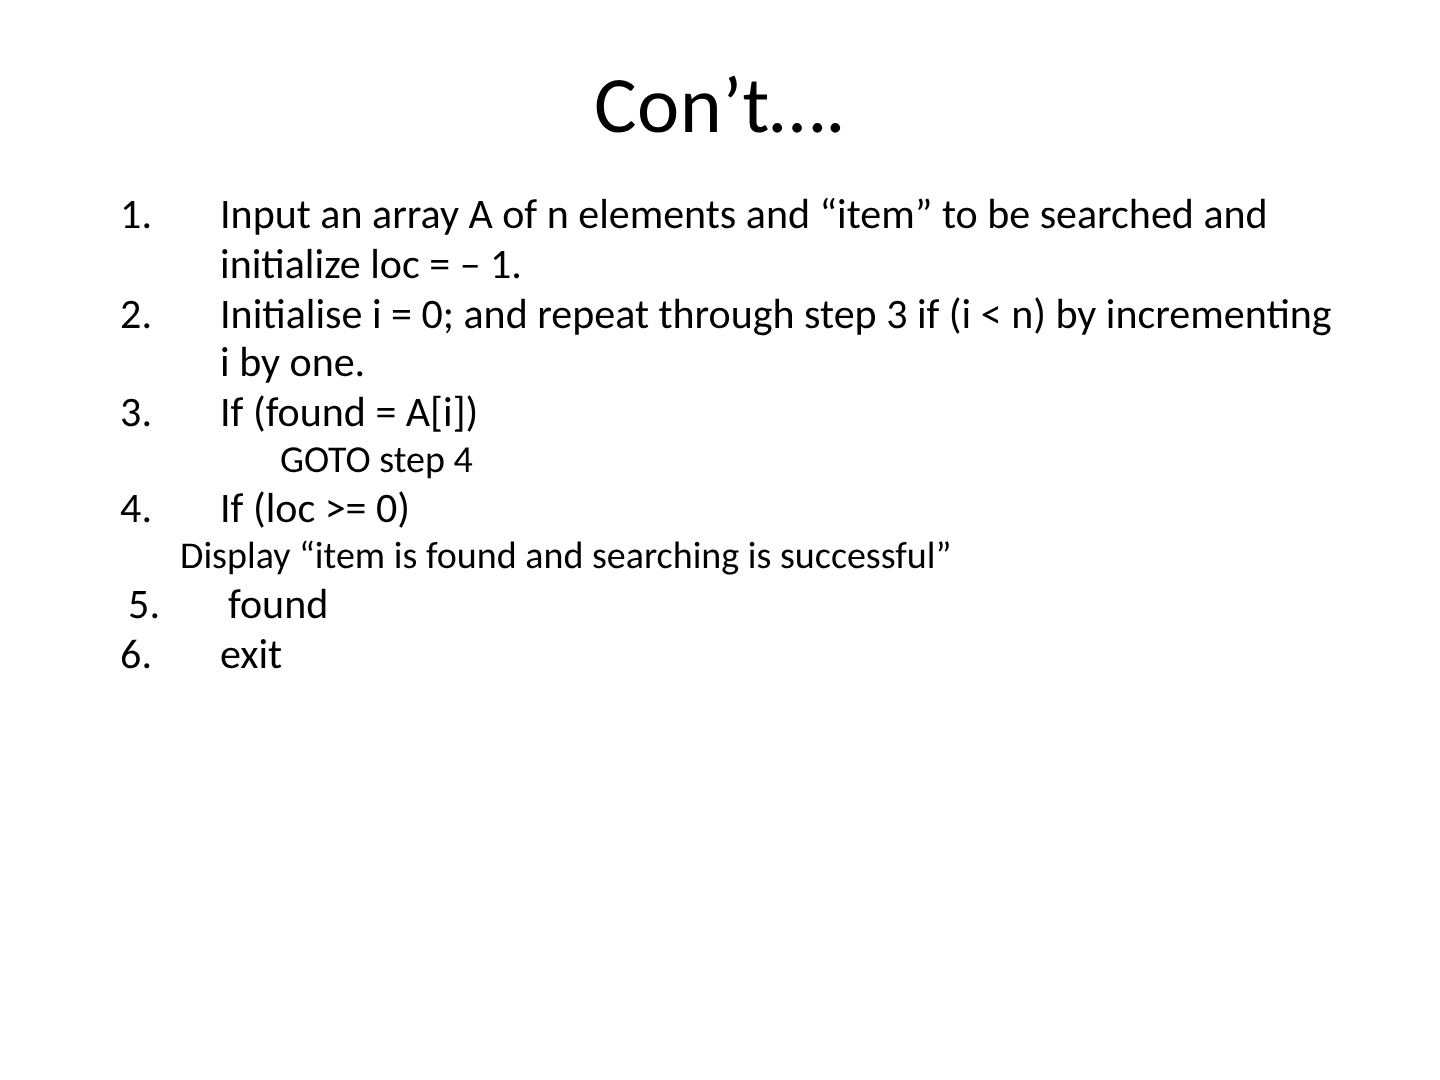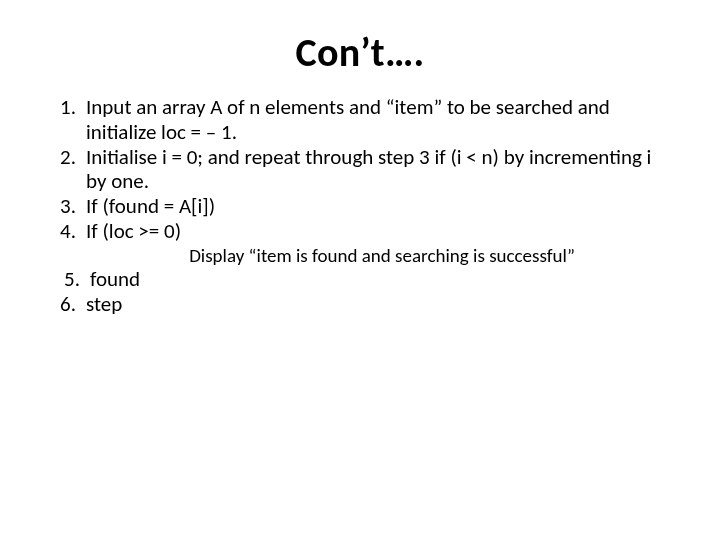--- a/index.html
+++ b/index.html
@@ -13,21 +13,21 @@
   }
   .slide {
     width: 720px;
     height: 540px;
     position: relative;
     box-sizing: border-box;
   }
   .title {
     text-align: center;
     font-size: 40px;
-    font-weight: 700;
+    font-weight: 400;
     padding-top: 28px;
     padding-bottom: 18px;
     letter-spacing: 0.2px;
   }
   .content {
     padding: 0 46px 0 46px;
     font-size: 21px;
     line-height: 1.18;
   }
   .ol {
@@ -41,35 +41,35 @@
     margin: 0;
   }
   .num {
     flex: 0 0 auto;
     width: 30px;
     text-align: right;
     padding-right: 10px;
   }
   .txt {
     flex: 1 1 auto;
+    margin-left: 24px;
   }
   
   .li.item5 .num {
     padding-left: 4px;
   }
   .sub1 {
     font-size: 19px;
     padding-left: 94px;
     line-height: 1.22;
   }
   .sub2 {
     font-size: 19px;
     padding-left: 44px;
     line-height: 1.22;
-    text-align: center;
   }
 </style>
 </head>
 <body>
 
 <div class="slide">
 
   <div class="title">Con’t….</div>
 
   <div class="content">
@@ -83,35 +83,36 @@
       <div class="li">
         <div class="num">2.</div>
         <div class="txt">Initialise i = 0; and repeat through step 3 if (i &lt; n) by incrementing i by one.</div>
       </div>
 
       <div class="li">
         <div class="num">3.</div>
         <div class="txt">If (found = A[i])</div>
       </div>
 
+      <div class="sub1">GOTO step 4</div>
 
       <div class="li">
         <div class="num">4.</div>
         <div class="txt">If (loc &gt;= 0)</div>
       </div>
 
       <div class="sub2">Display “item is found and searching is successful”</div>
 
       <div class="li item5">
         <div class="num">5.</div>
         <div class="txt">found</div>
       </div>
 
 
       <div class="li">
         <div class="num">6.</div>
-        <div class="txt"> step</div>
+        <div class="txt"> exit</div>
       </div>
 
     </div>
   </div>
 
 </div>
 
 </body></html>

